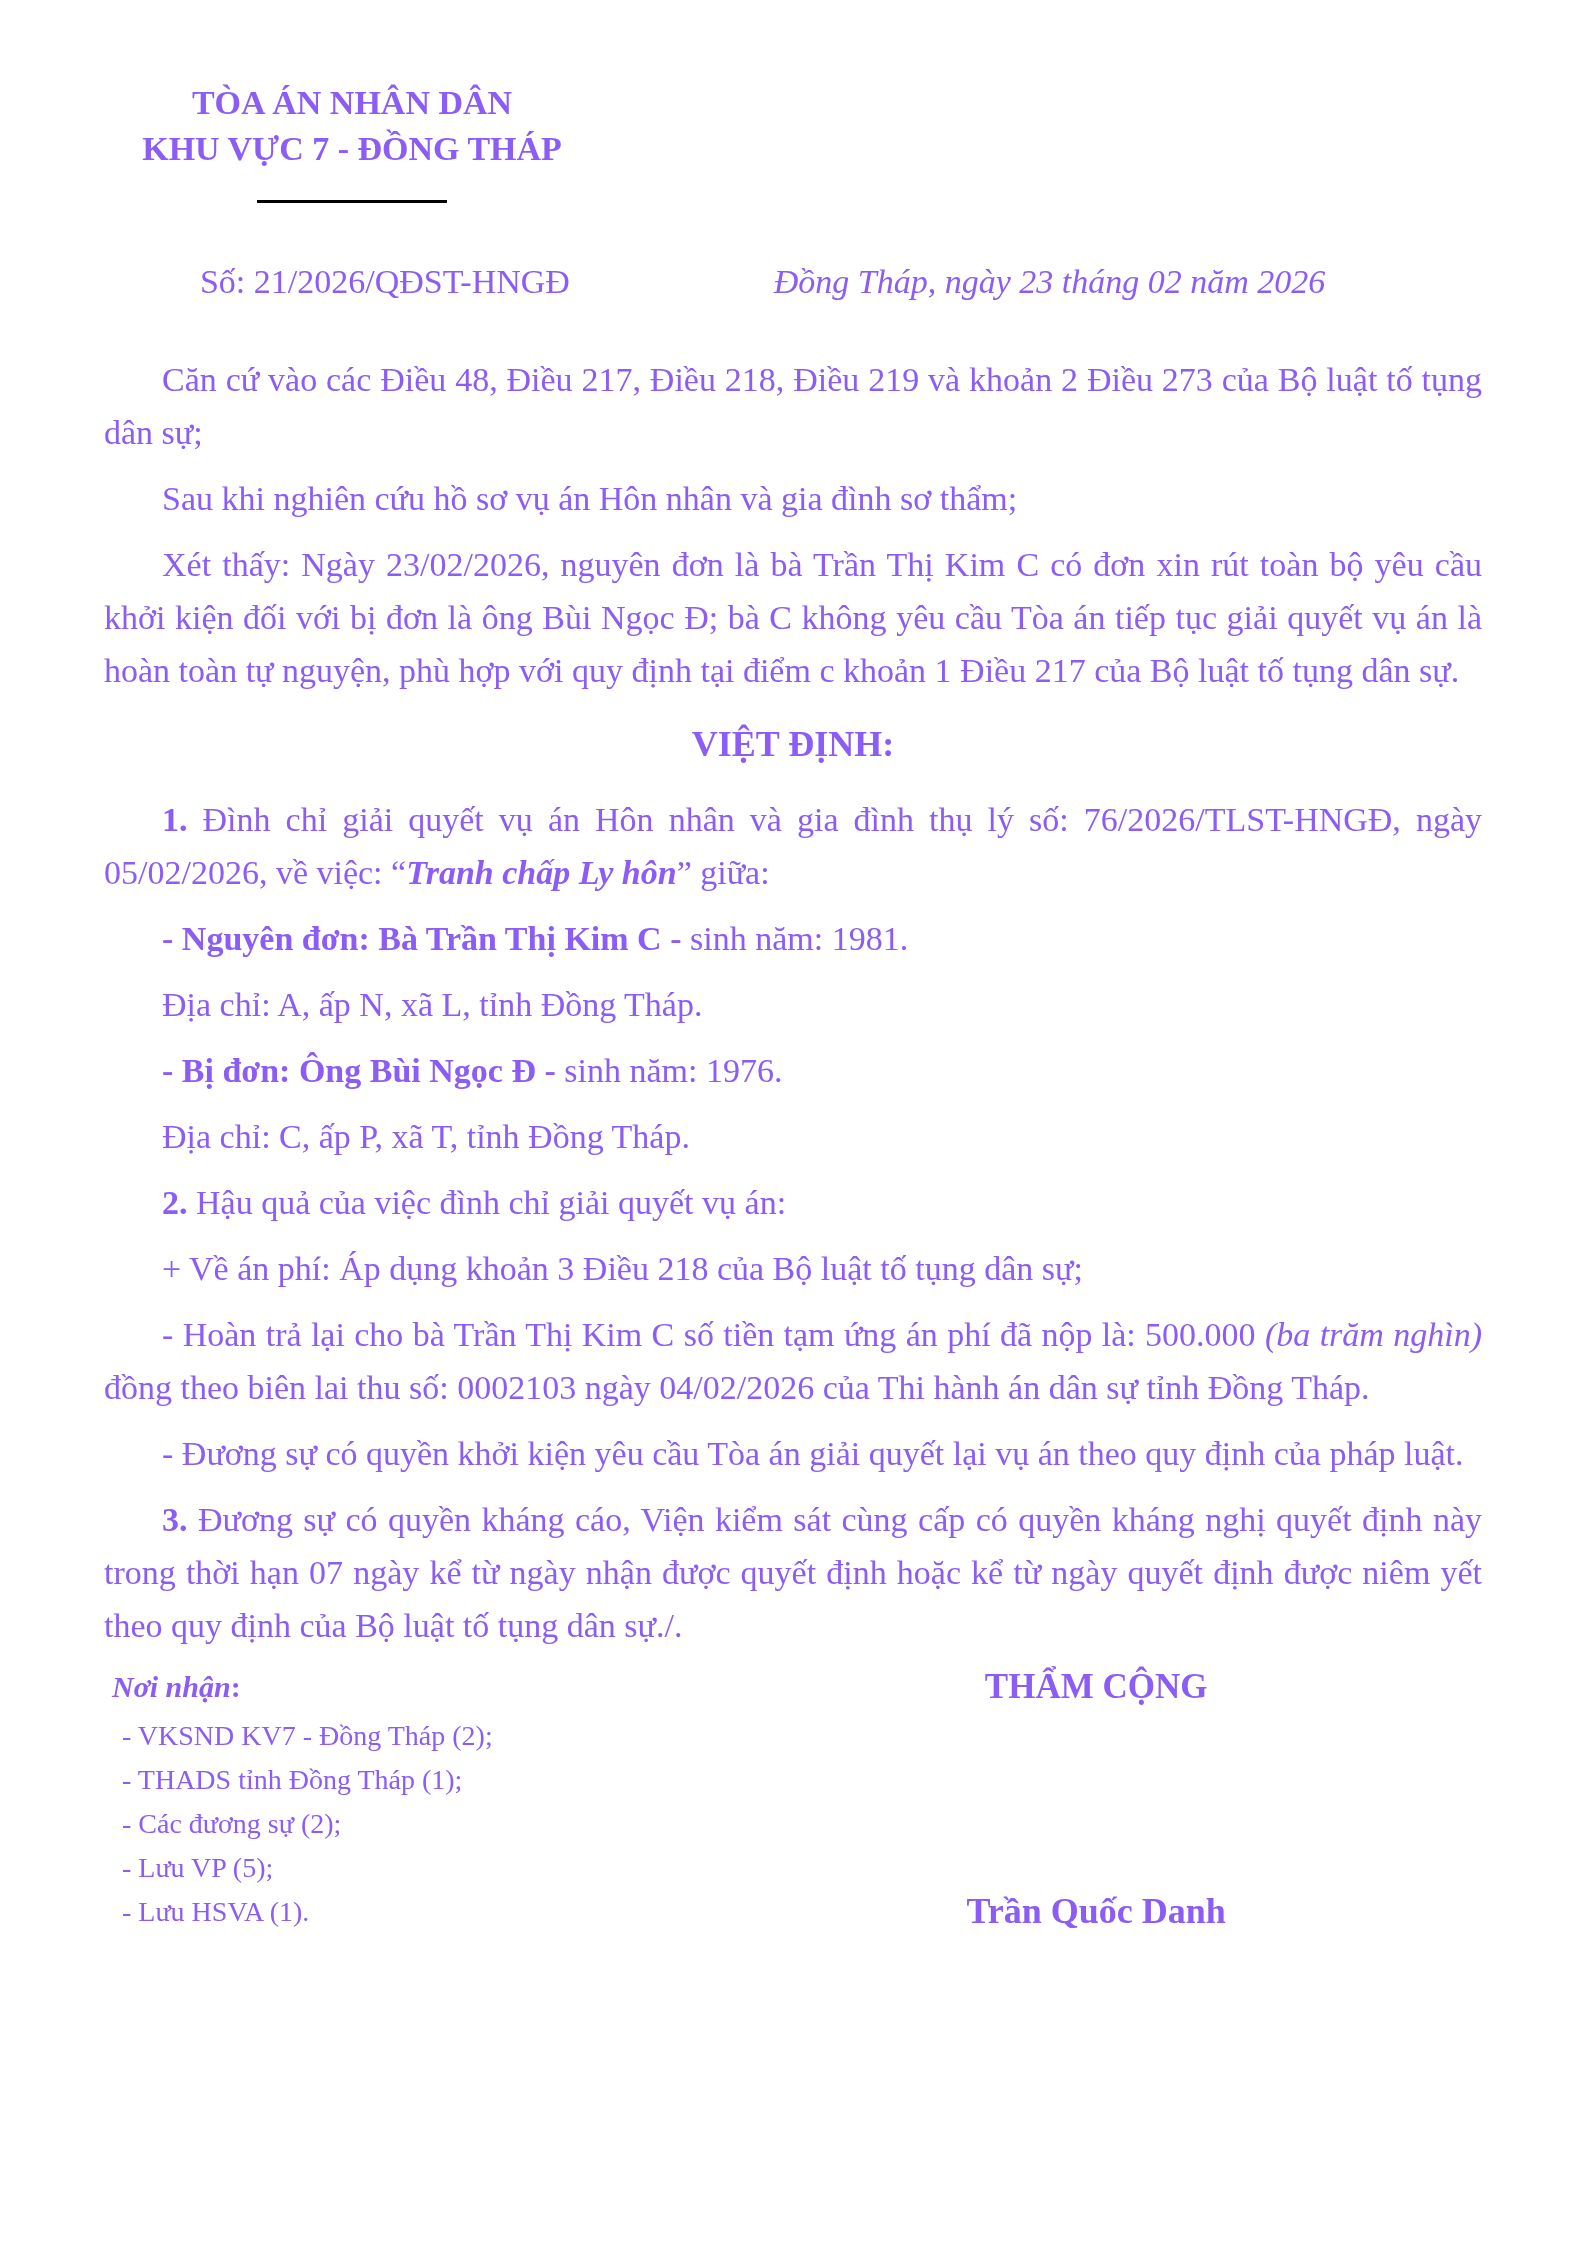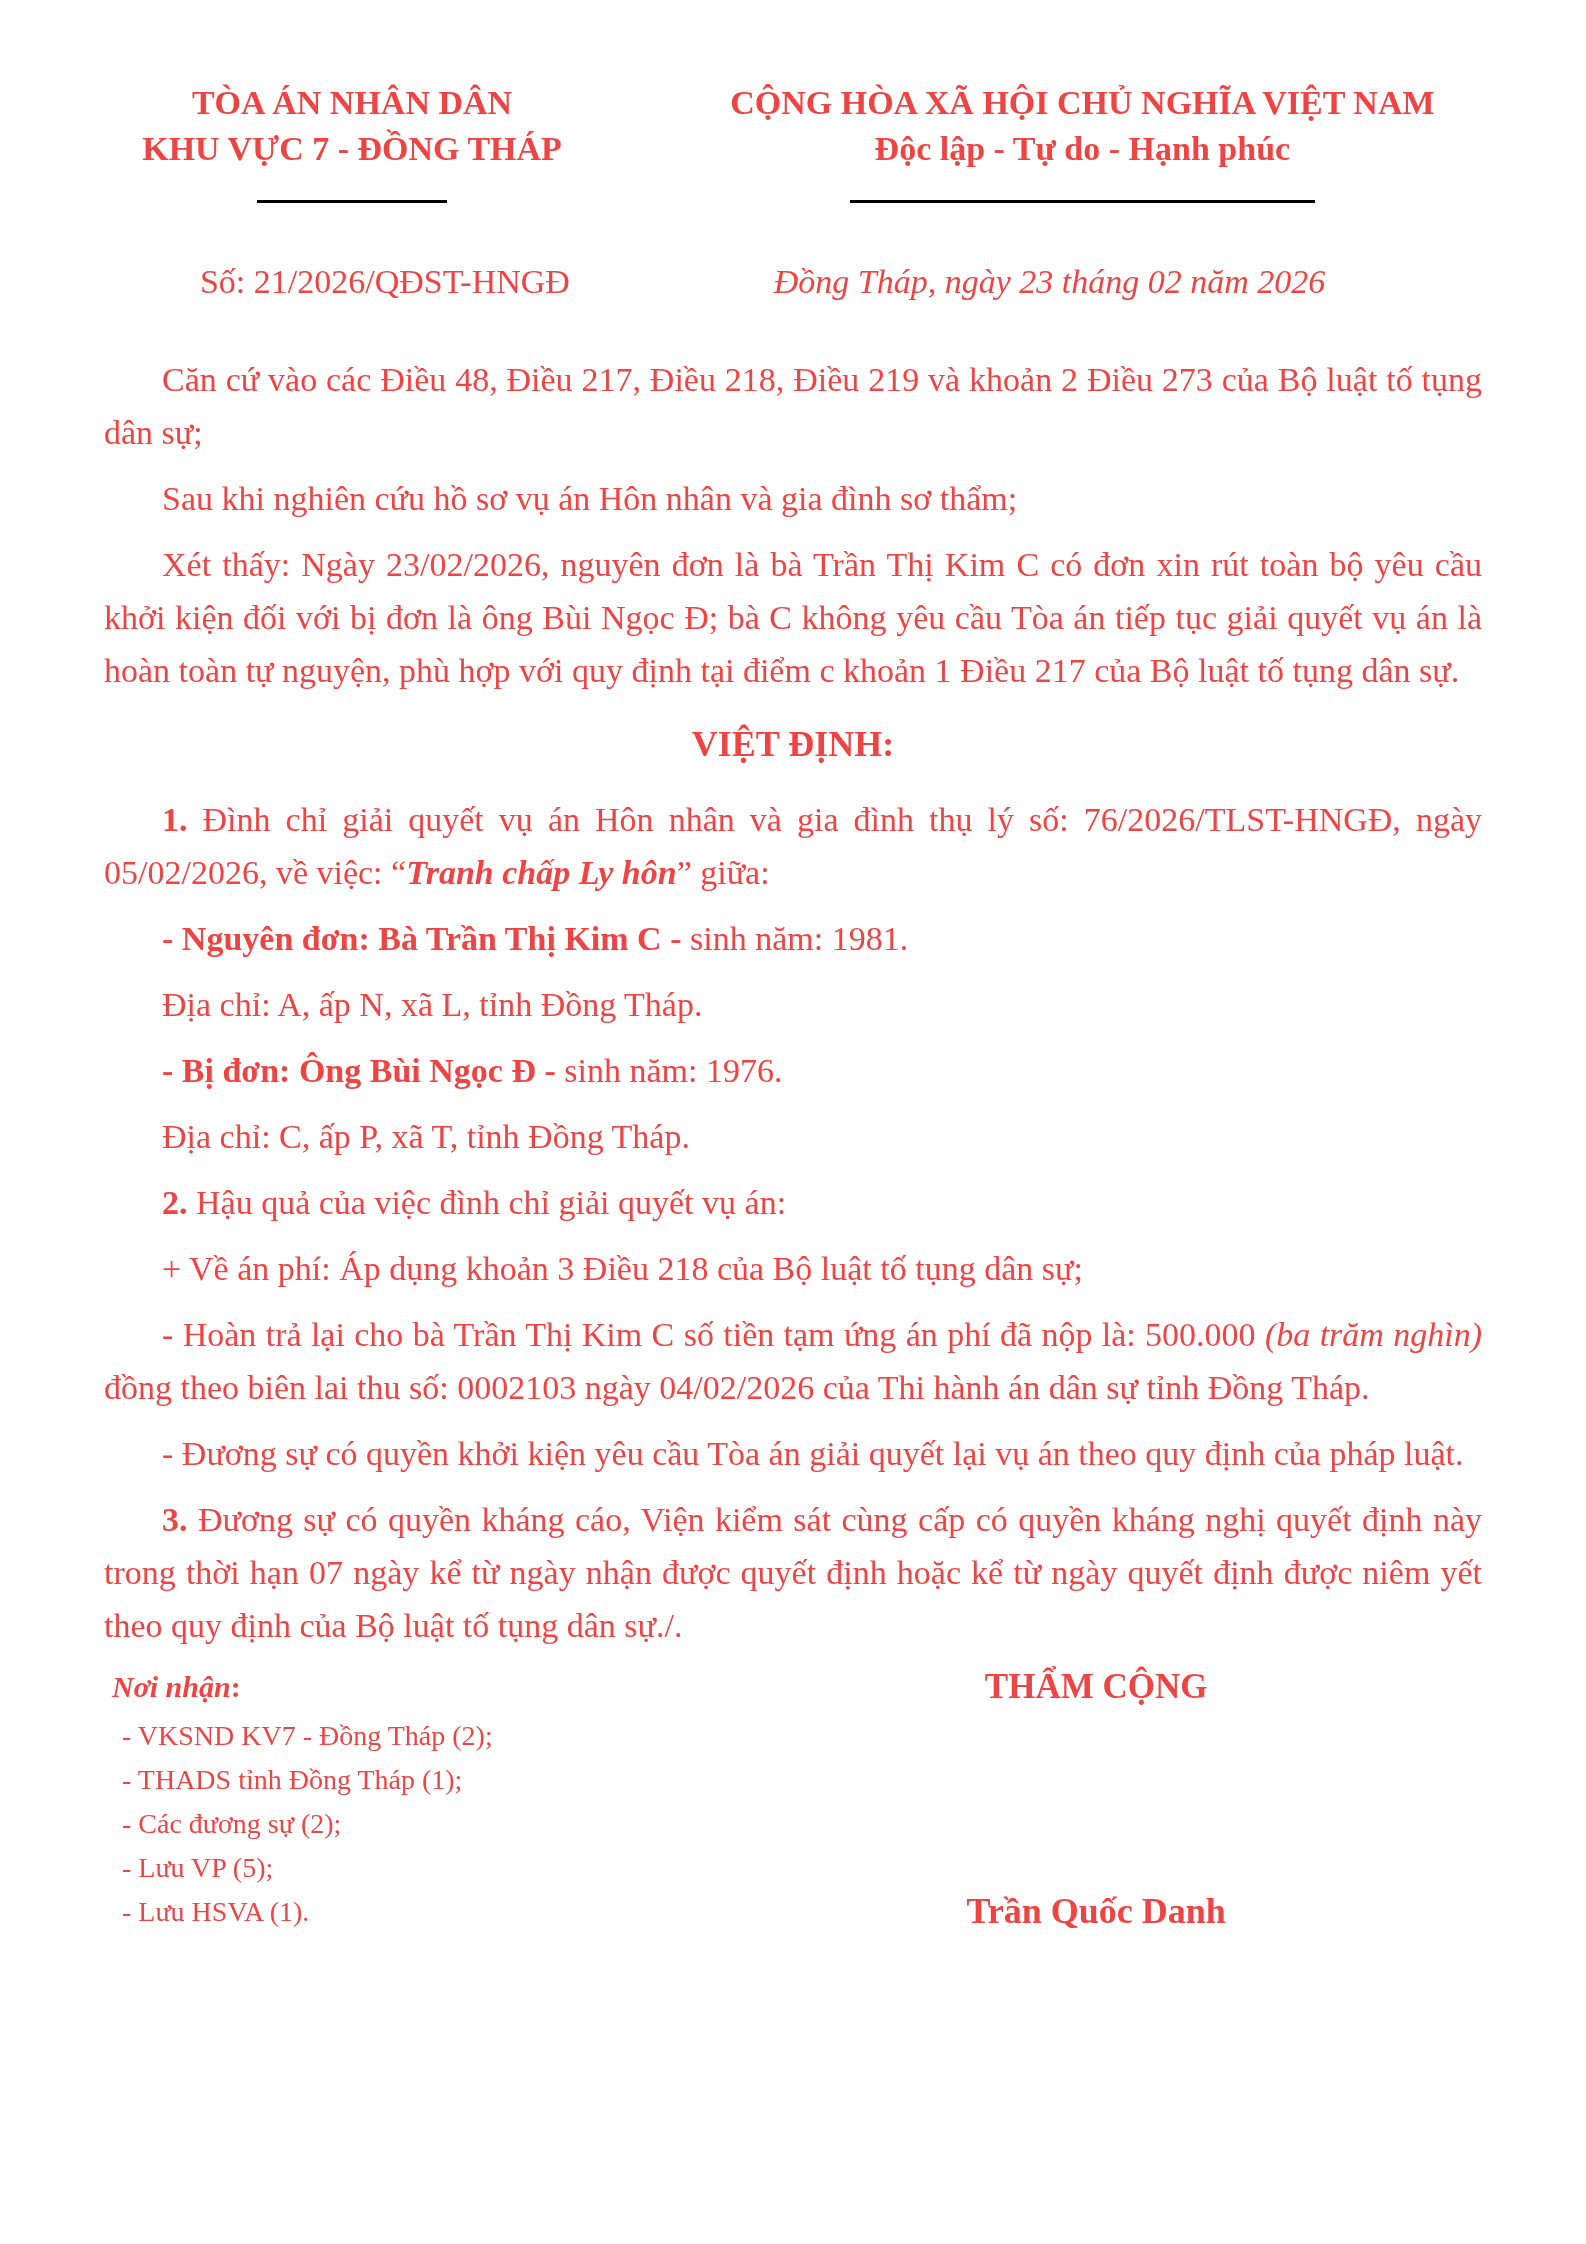--- a/index.html
+++ b/index.html
@@ -1,21 +1,21 @@
 <!DOCTYPE html>
 <html lang="vi"><head>
 <meta charset="utf-8">
 <style>
   html, body { margin: 0; padding: 0; background: #ffffff; }
   .page {
     width: 1586px;
     height: 2244px;
     margin: 0 auto;
     background: #ffffff;
-    color: #ef4444;
+    color: #8b5cf6;
     font-family: "Liberation Serif", "DejaVu Serif", serif;
     font-size: 34px;
     box-sizing: border-box;
     padding: 80px 104px 0 104px;
     position: relative;
     overflow: hidden;
   }
 
   
   .header-row {
@@ -115,25 +115,20 @@
 <body>
 
 <div class="page">
 
   <div class="header-row">
     <div class="header-left">
       <div>TÒA ÁN NHÂN DÂN</div>
       <div>KHU VỰC 7 - ĐỒNG THÁP</div>
       <div class="rule rule-left"></div>
     </div>
-    <div class="header-right">
-      <div>CỘNG HÒA XÃ HỘI CHỦ NGHĨA VIỆT NAM</div>
-      <div>Độc lập - Tự do - Hạnh phúc</div>
-      <div class="rule rule-right"></div>
-    </div>
   </div>
 
   <div class="header-row2">
     <div class="doc-number">Số: 21/2026/QĐST-HNGĐ</div>
     <div class="place-date">Đồng Tháp, ngày 23 tháng 02 năm 2026</div>
   </div>
 
 
   <div class="body">
     <p class="para"><span>Căn cứ vào các Điều 48, Điều 217, Điều 218, Điều 219 và khoản 2 Điều 273 của Bộ luật tố tụng dân sự;</span></p>

